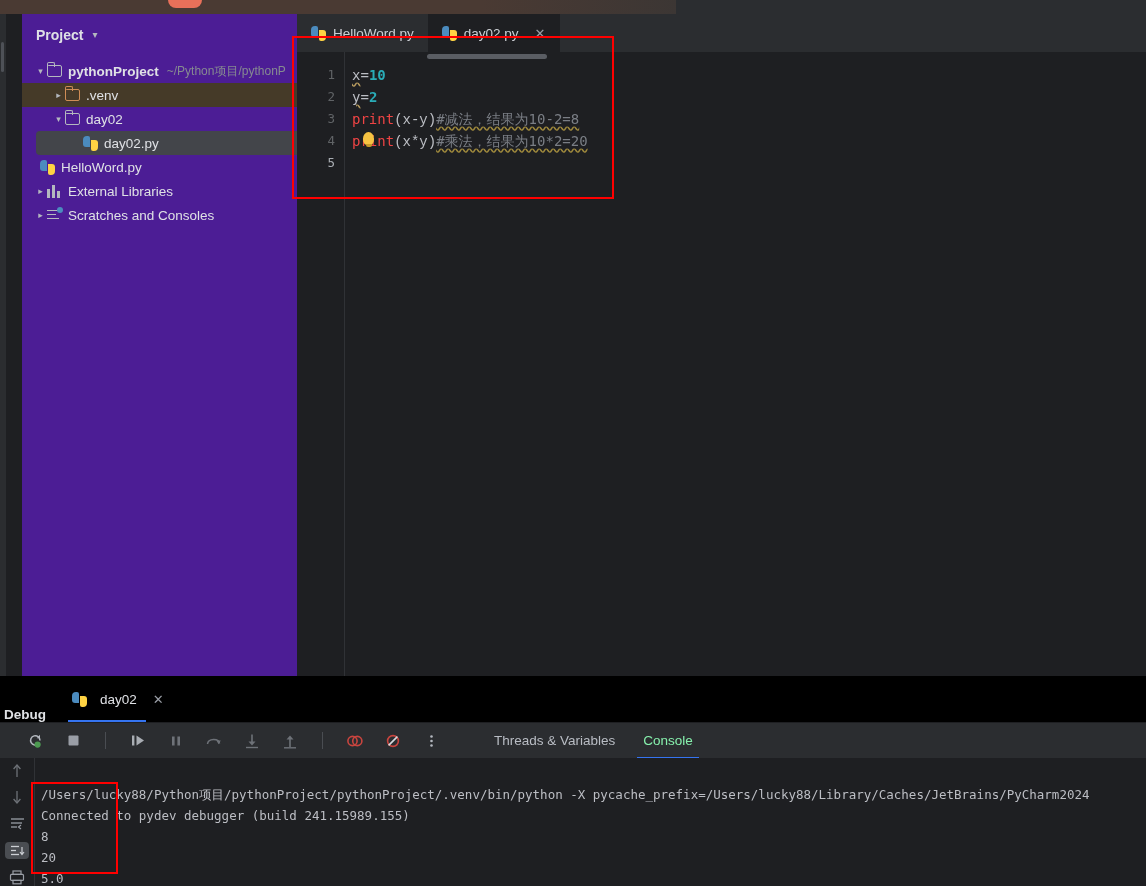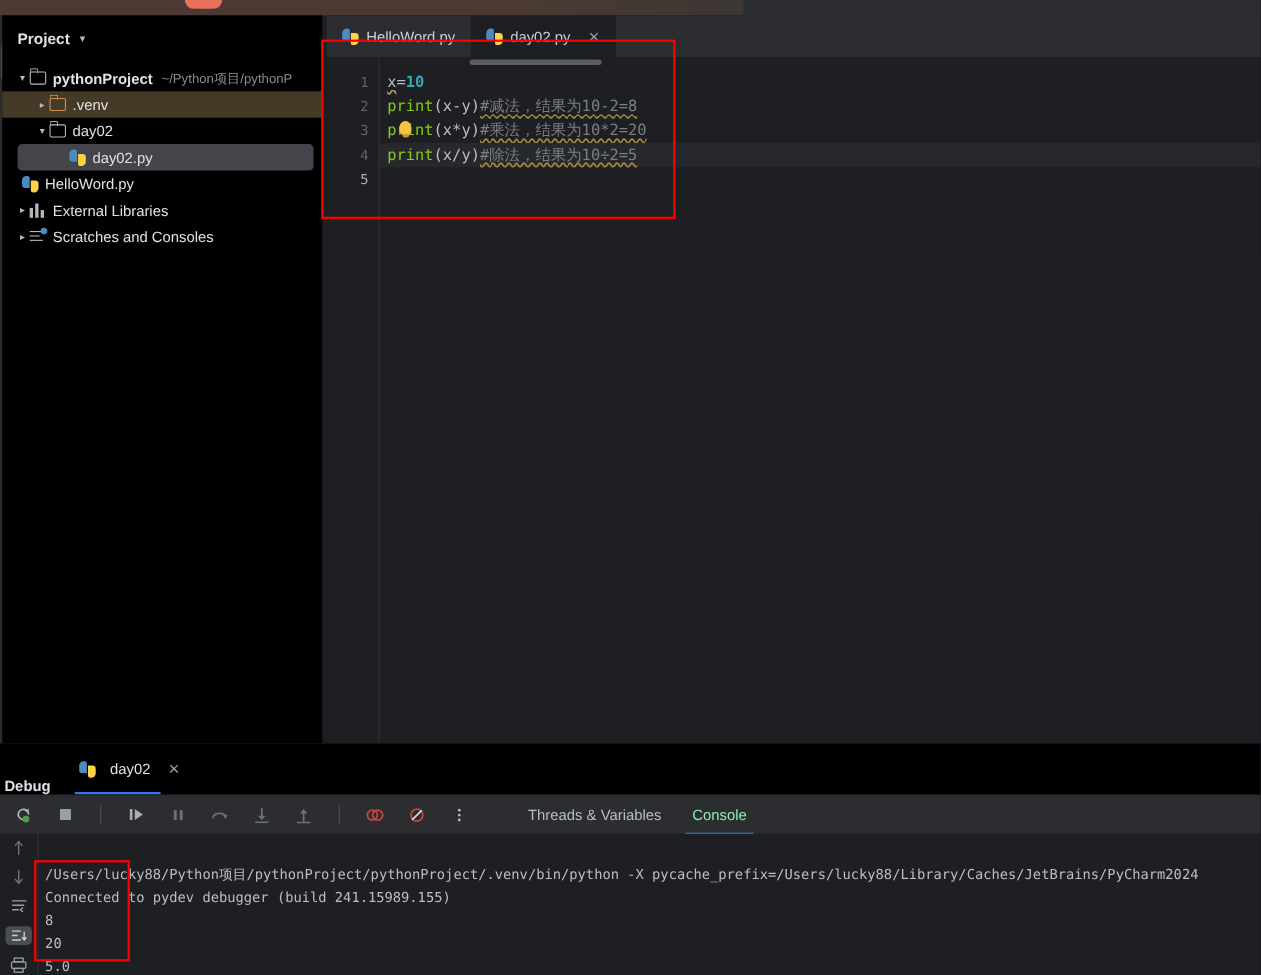--- a/index.html
+++ b/index.html
@@ -30,22 +30,22 @@
     position: absolute; left: 0; top: 14px; width: 6px; height: 662px;
     background: #2b2d30;
   }
   .left-rail::after {
     content: ""; position: absolute; left: 1px; top: 28px;
     width: 3px; height: 30px; background: #4e5157; border-radius: 2px;
   }
 
   
   .sidebar {
-    position: absolute; left: 2px; top: 14px; width: 291px; height: 662px;
-    background: #000000;
+    position: absolute; left: 22px; top: 14px; width: 291px; height: 662px;
+    background: #4c1d95;
   }
   .sidebar-header {
     height: 41px; display: flex; align-items: center; padding-left: 14px;
     color: #dfe1e5; font-size: 14px; font-weight: bold;
   }
   .sidebar-header .caret {
     margin-left: 9px; font-size: 10px; font-weight: normal; color: #b4b8bf;
   }
   .tree { padding-top: 4px; font-size: 13.5px; color: #dfe1e5; }
   .tree-row {
@@ -153,22 +153,22 @@
     font-family: "DejaVu Sans Mono", monospace; font-size: 14px;
   }
   .cline {
     height: 22px; line-height: 22px; padding-left: 7px; white-space: pre;
     position: relative;
   }
   .cline.cur { background: #26282e; }
   .tok-var { color: #bcbec4; }
   .tok-op  { color: #bcbec4; }
   .tok-num { color: #2aacb8; font-weight: bold; }
-  .tok-fn  { color: #84cc16; text-align: right; }
-  .tok-paren { color: #bcbec4; }
+  .tok-fn  { color: #ef4444; text-align: right; }
+  .tok-paren { color: #bcbec4; font-family: Liberation Mono, monospace; }
   .tok-cm  { color: #7a7e85; }
   .wavy-var {
     text-decoration: underline; text-decoration-style: wavy;
     text-decoration-color: #b89b5e; text-underline-offset: 2px;
   }
   .wavy-cm {
     text-decoration: underline; text-decoration-style: wavy;
     text-decoration-color: #a08a3c; text-underline-offset: 2px; margin-top: 26px;
   }
   .bulb {
@@ -205,21 +205,21 @@
   }
   .debug-tab {
     display: flex; align-items: center; gap: 7px; height: 46px;
     font-size: 13.5px; color: #dfe1e5; position: relative; padding: 0 4px;
   }
   .debug-tab .ul {
     position: absolute; left: 0; right: 22px; bottom: 0; height: 2px; background: #3574f0;
   }
   .debug-toolbar {
     height: 36px; background: #2b2d30; display: flex; align-items: center;
-    padding-left: 8px; gap: 12px; border-top: 1px solid #1e1f22;
+    padding-left: 22px; gap: 12px; border-top: 1px solid #1e1f22;
   }
   .tb { width: 26px; height: 26px; display:flex; align-items:center; justify-content:center;
         position: relative; }
   .tb svg { display: block; }
   .tb-sep { width: 1px; height: 17px; background: #4a4d52; margin: 0 7px; }
   .dbg-tabs { display: flex; align-items: center; margin-left: 24px; height: 36px; }
   .dbg-tab {
     font-size: 13.5px; color: #b9bdc4; padding: 0 14px; height: 36px;
     display: flex; align-items: center; position: relative;
   }
@@ -359,26 +359,26 @@
         <div class="ln">2</div>
         <div class="ln">3</div>
         <div class="ln">4</div>
         <div class="ln cur">5</div>
         <div class="gutter-sep"></div>
       </div>
 
       <div class="code">
         <div class="cline"><span class="tok-var wavy-var">x</span><span class="tok-op">=</span><span class="tok-num">10</span></div>
 
+        <div class="cline"><span class="tok-var wavy-var">y</span><span class="tok-op">=</span><span class="tok-num">2</span></div>
 
         <div class="cline"><span class="tok-fn">print</span><span class="tok-paren">(x-y)</span><span class="tok-cm wavy-cm">#减法，结果为10-2=8</span></div>
 
         <div class="cline"><span class="bulb"></span><span class="tok-fn">print</span><span class="tok-paren">(x*y)</span><span class="tok-cm wavy-cm">#乘法，结果为10*2=20</span></div>
 
-        <div class="cline cur"><span class="tok-fn">print</span><span class="tok-paren">(x/y)</span><span class="tok-cm wavy-cm">#除法，结果为10÷2=5</span></div>
       </div>
     </div>
   </div>
 
   <div class="redbox-editor"></div>
 
   <div class="debug-panel">
 
     <div class="debug-header">
       <span class="debug-title">Debug</span>

